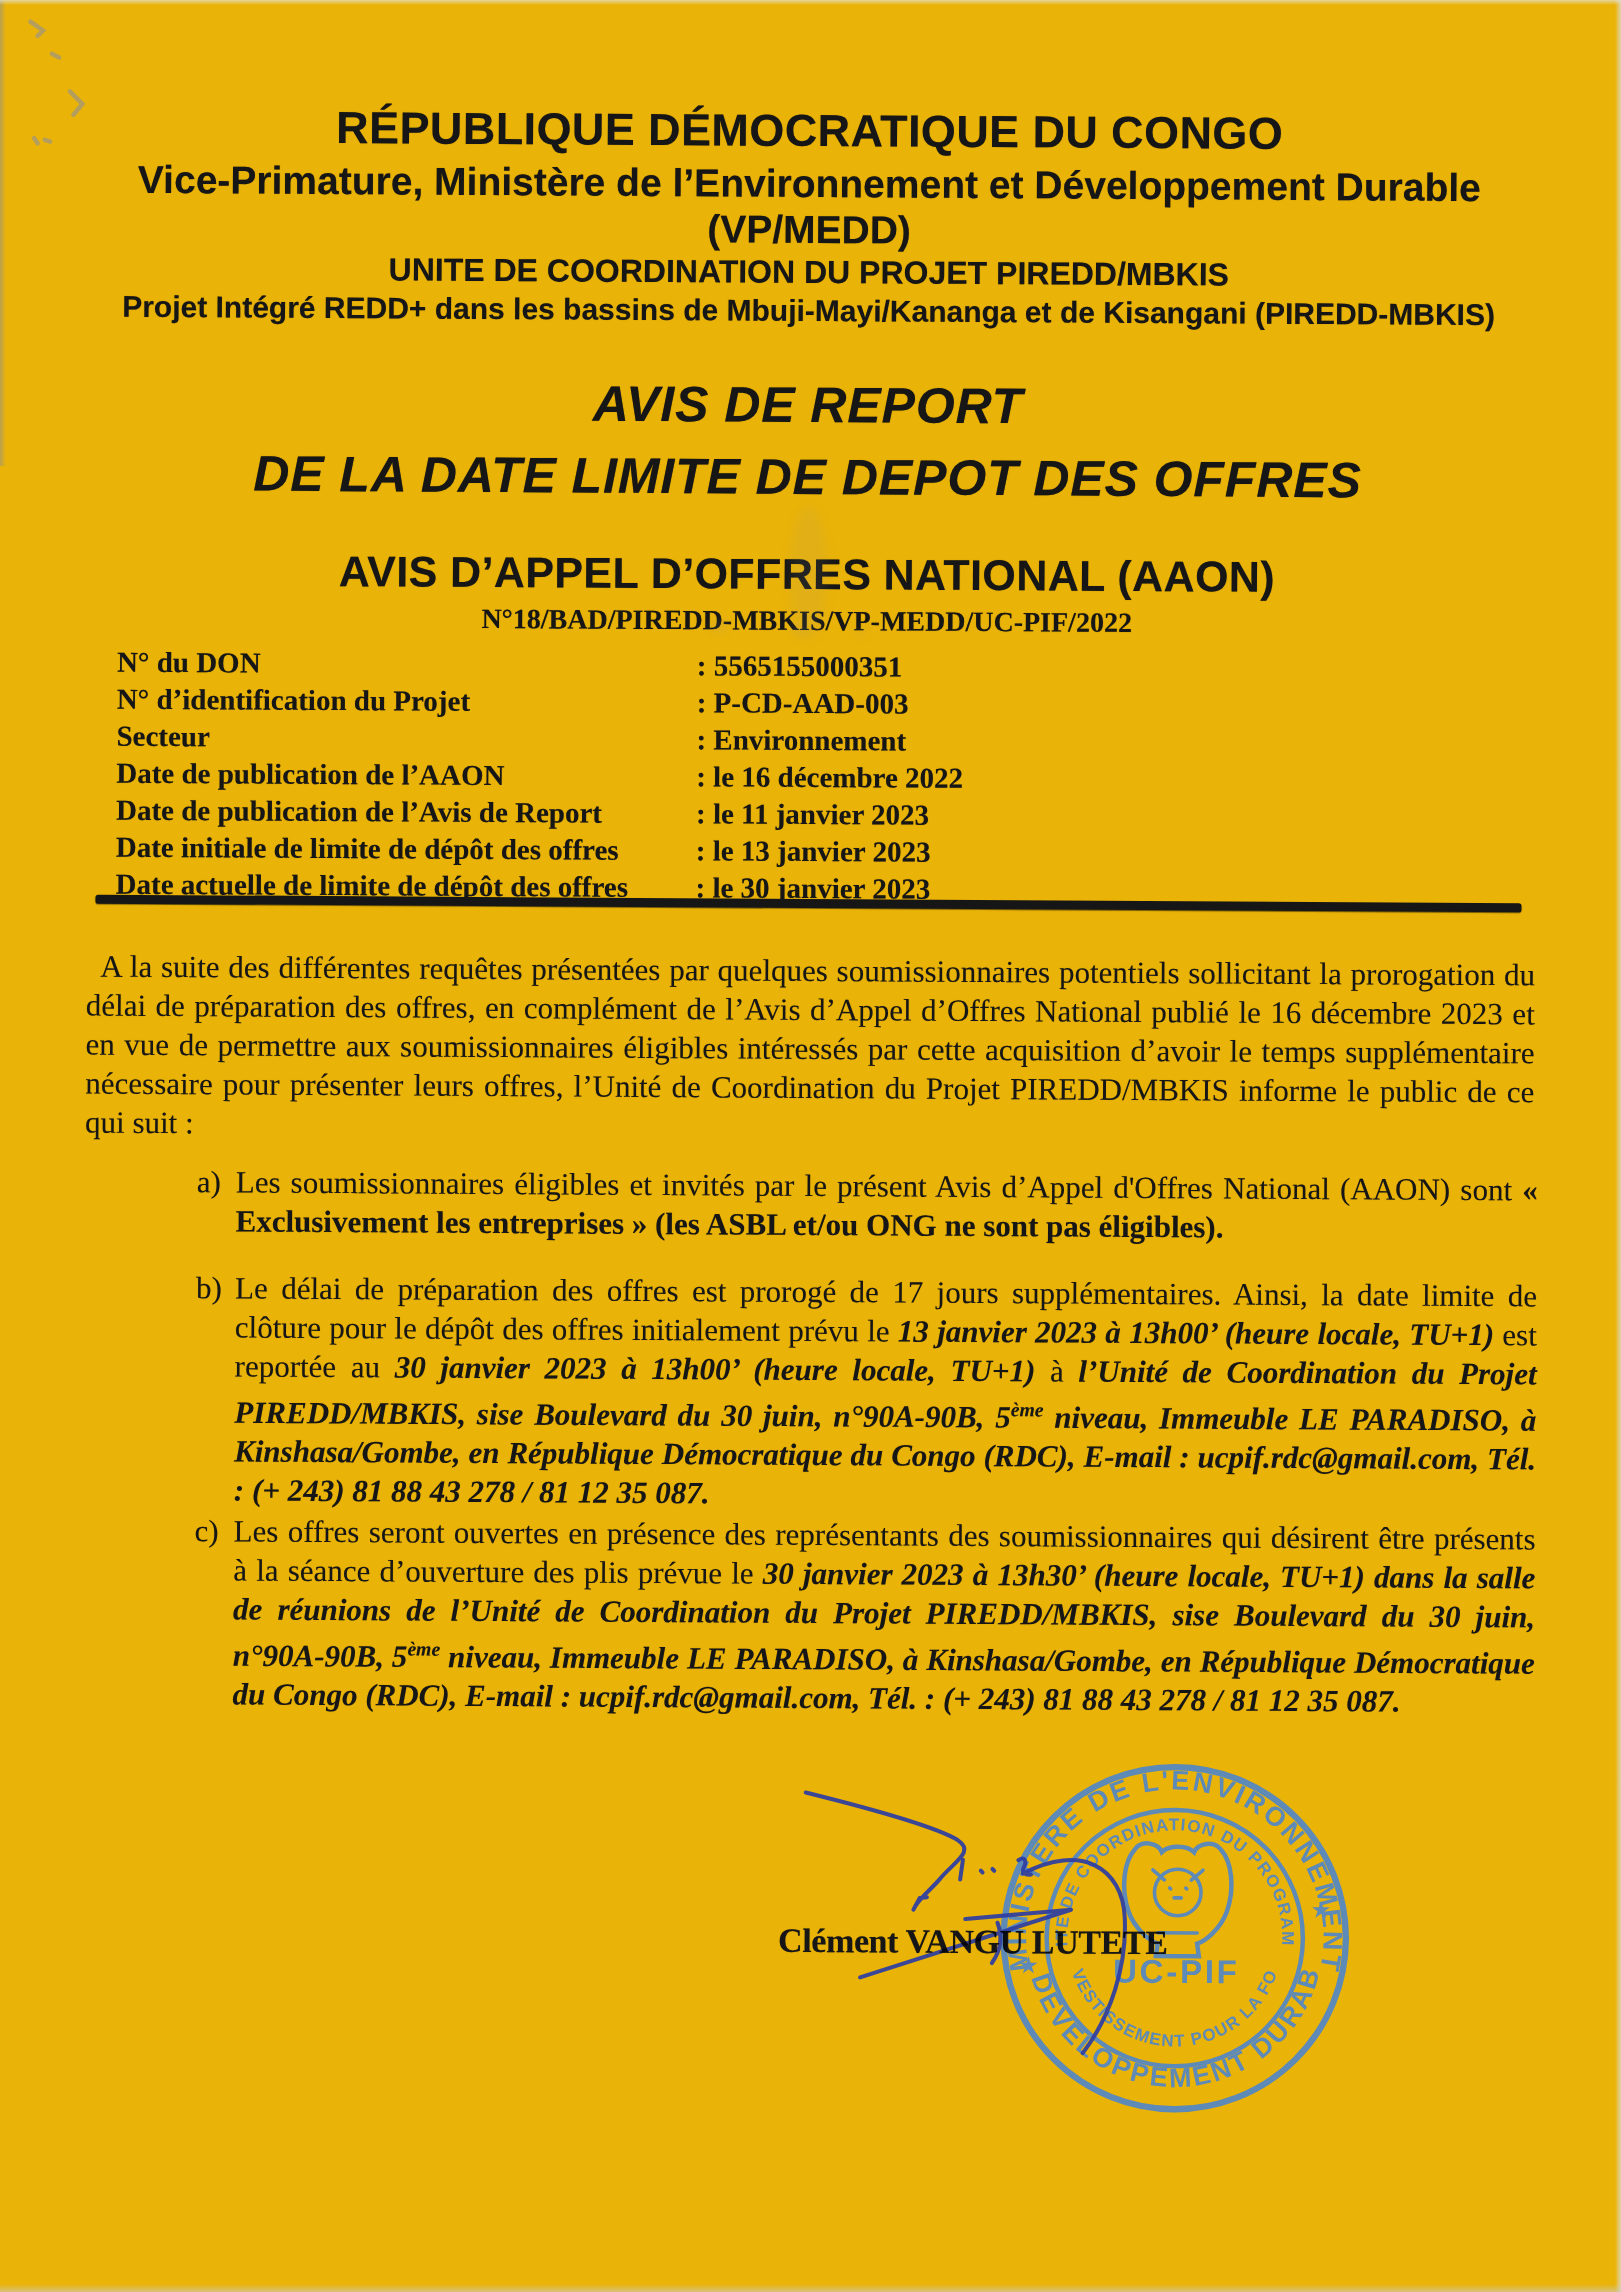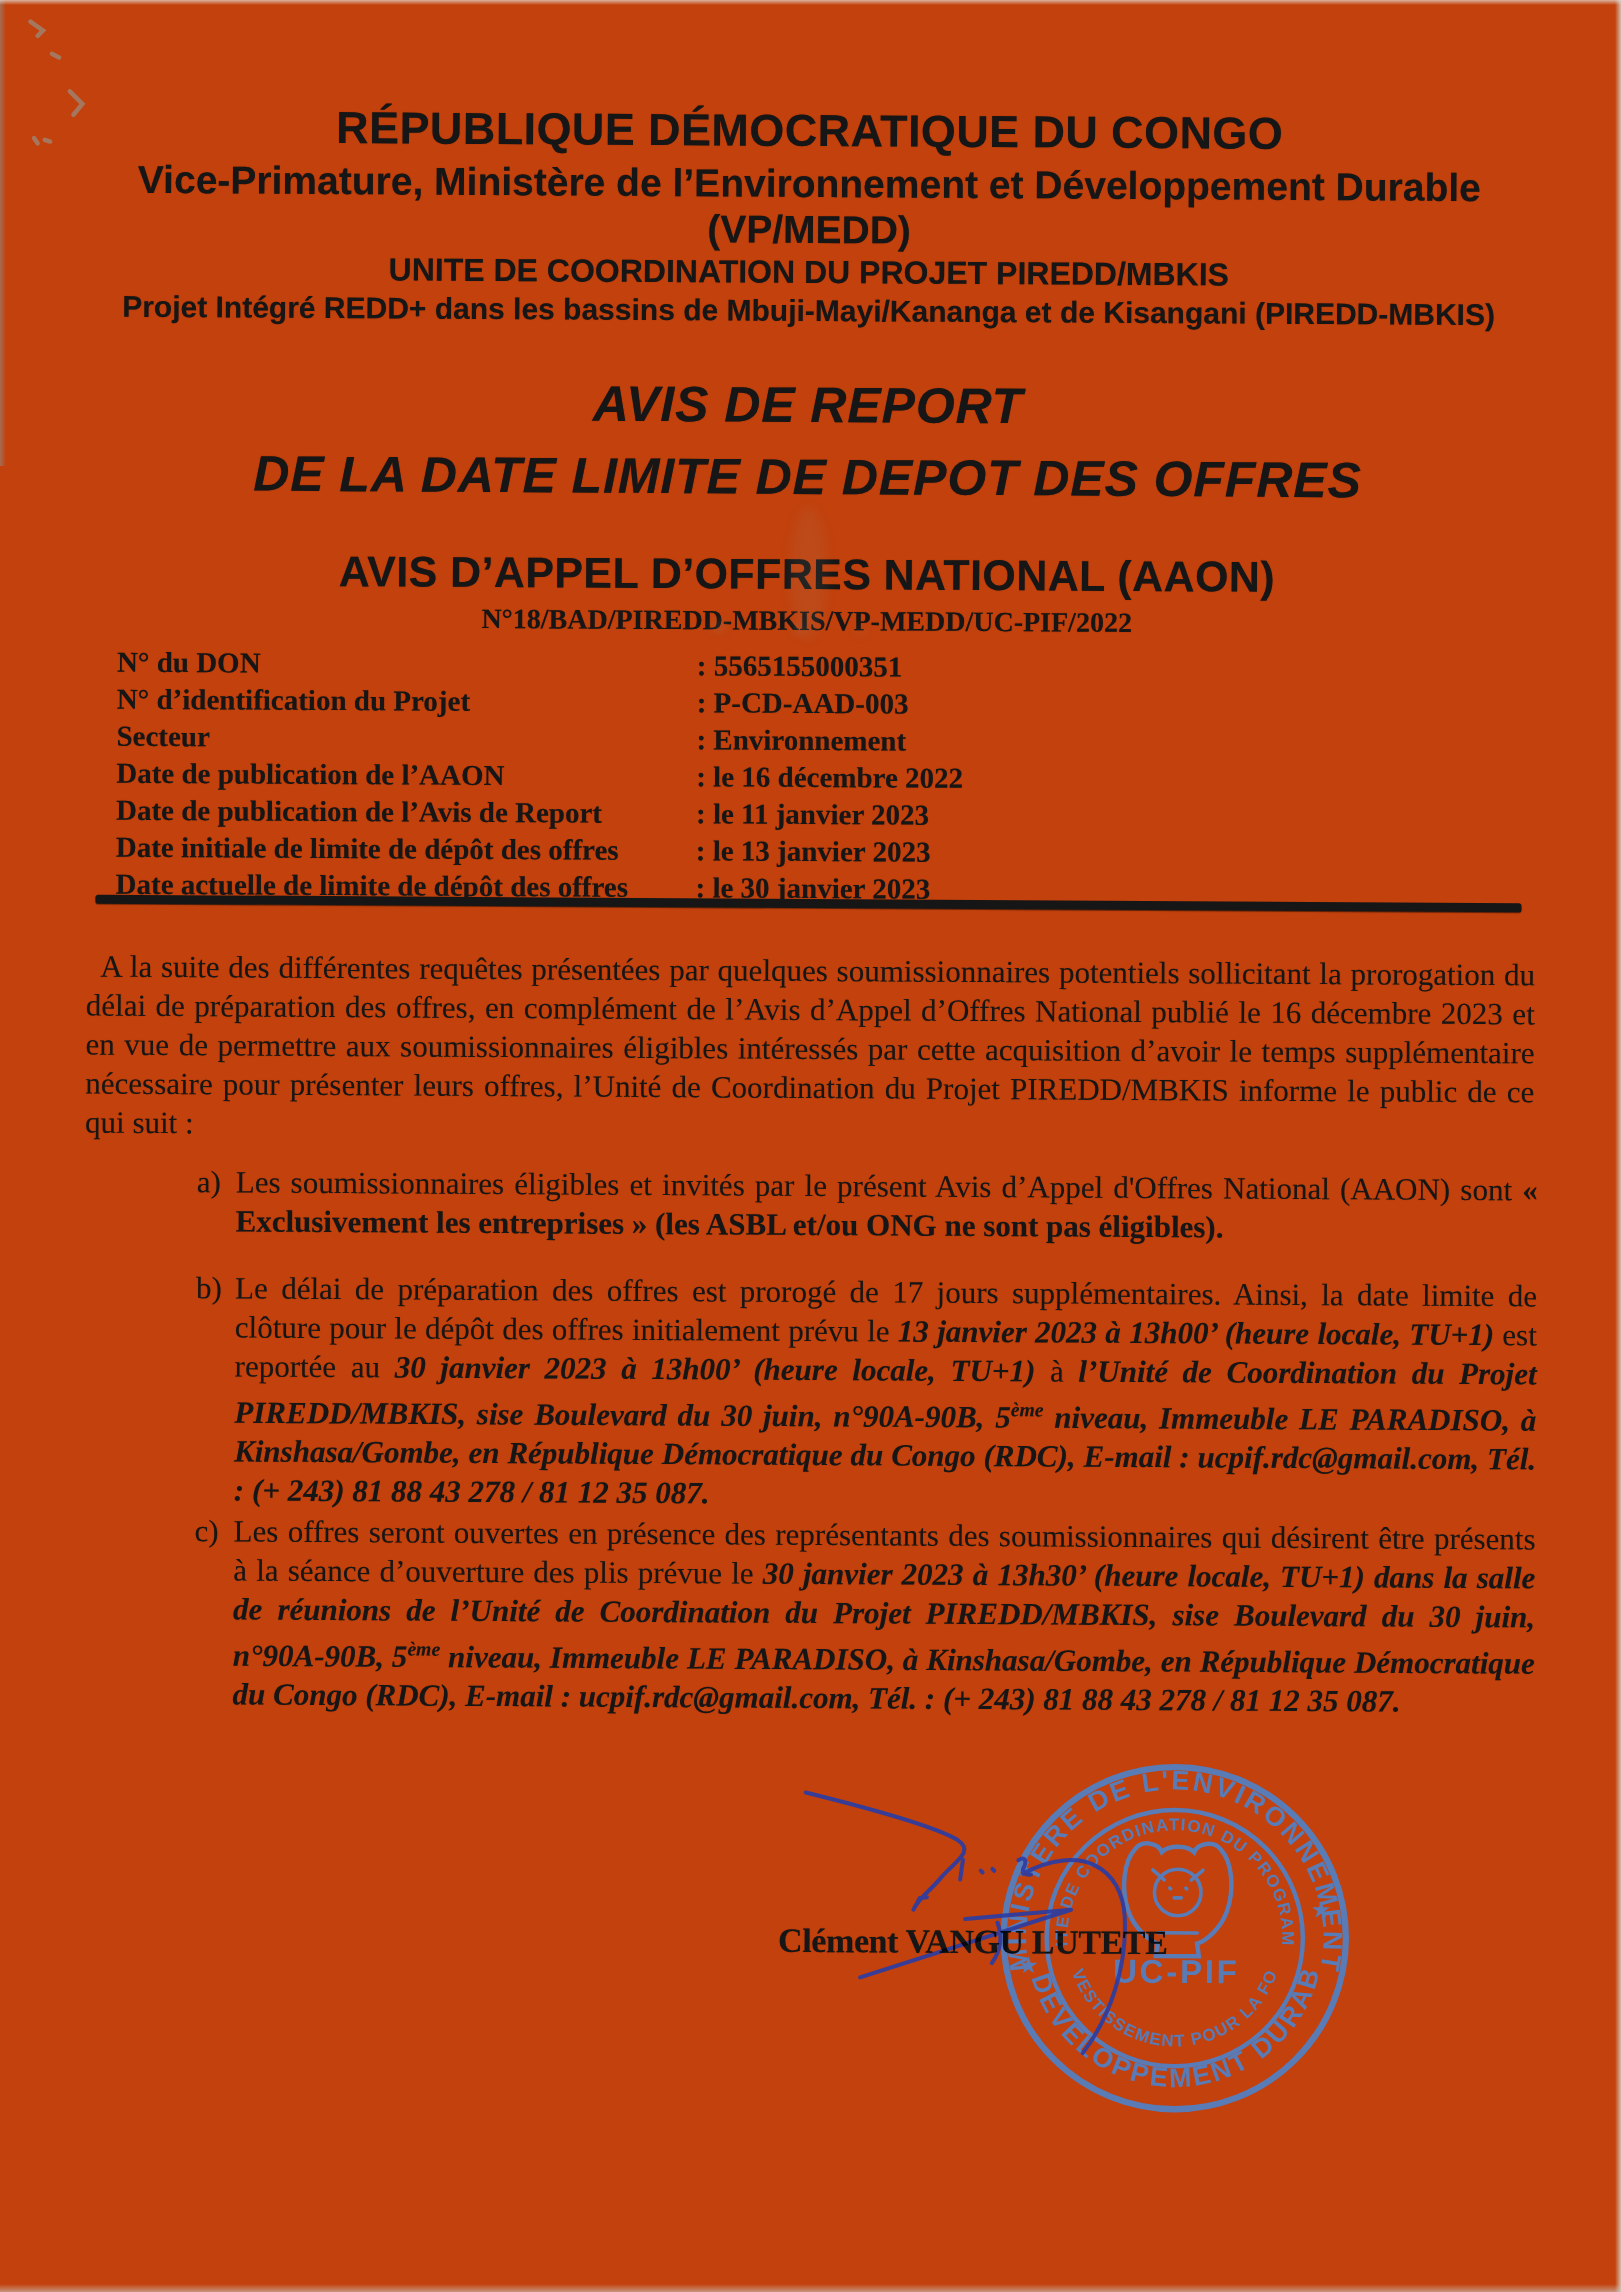--- a/index.html
+++ b/index.html
@@ -1,19 +1,19 @@
 <!DOCTYPE html>
 <html lang="fr" style="font-size:14.3px"><head>
 <meta charset="utf-8">
 <style>
   html,body{margin:0;padding:0;background:#e8e8e4;}
   .page{
     position:relative;
     width:1621px;height:2293px;
-    background:#c2410c;
+    background:#eab308;
     overflow:hidden;
     font-family:"Liberation Serif", serif;
     color:#161616;
   }
   .sheet{position:absolute;inset:0;transform:rotate(0.35deg);transform-origin:811px 0;}
   
   .edge-left{position:absolute;left:0;top:0;width:6.3px;height:466px;
     background:linear-gradient(to right,#8f8f89,rgba(143,143,137,0));opacity:.55;}
   .edge-bottom{position:absolute;left:0;bottom:0;width:100%;height:9px;
     background:linear-gradient(to top,#c9c9c4,rgba(201,201,196,0));opacity:.7;}

